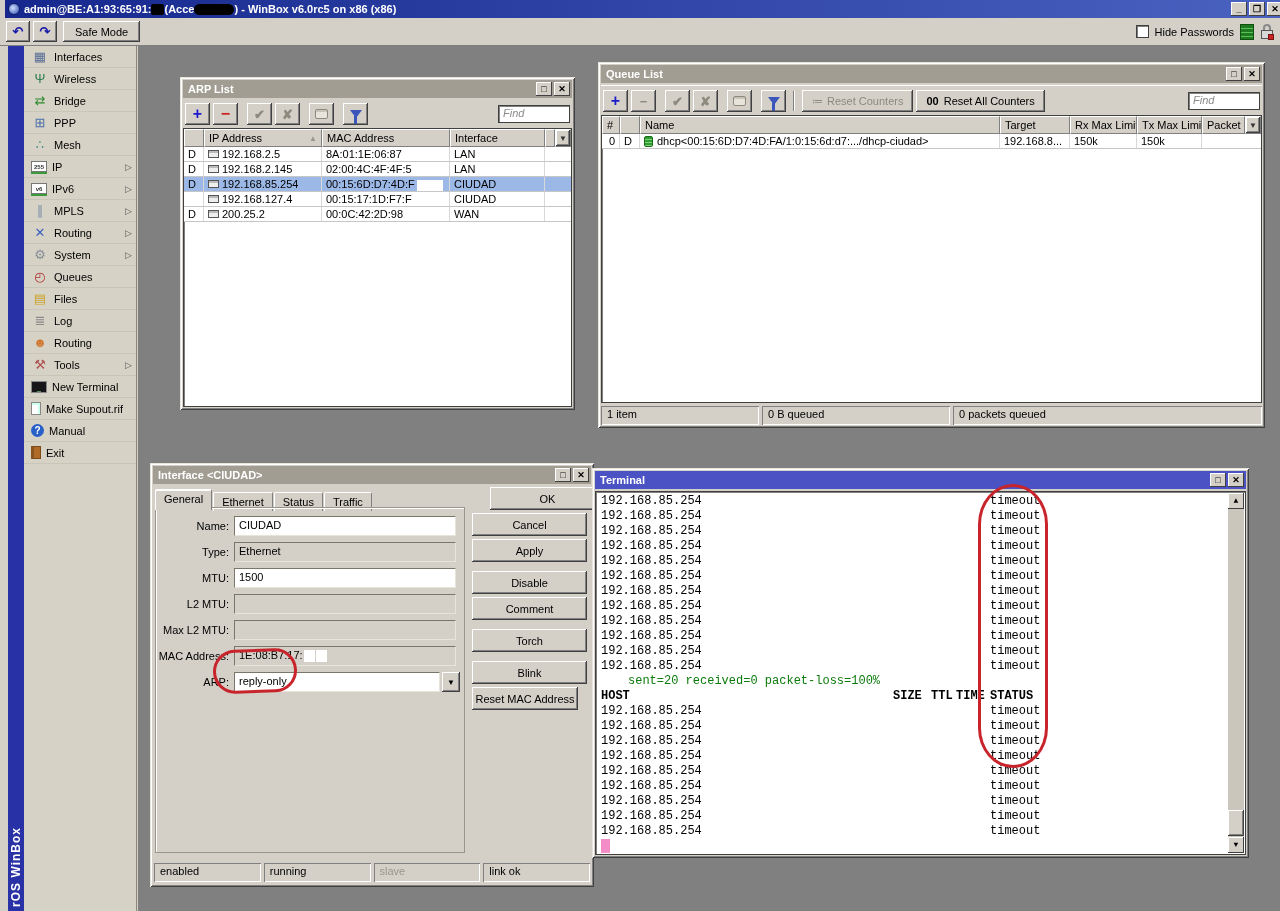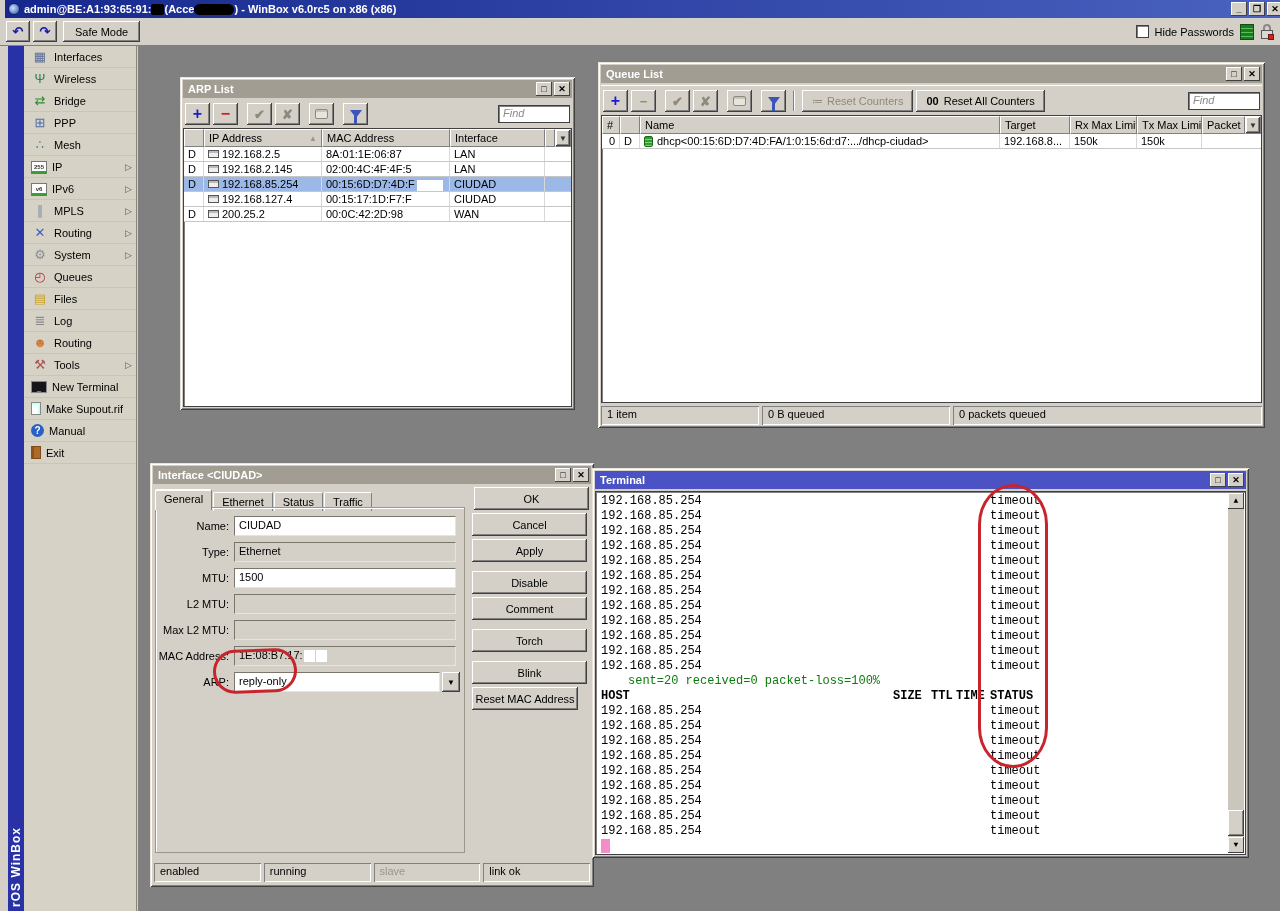--- a/index.html
+++ b/index.html
@@ -451,21 +451,21 @@
           <span class="finput field dis">1E:08:B7:17:<span class="wredact"></span><span class="wredact"></span></span>
         </div>
         <div class="frow" style="top: 164px; padding-right: 4px;">
           <span class="flabel">ARP:</span>
           <span class="finput field" style="margin-right: 0px;">reply-only</span>
           <span class="combo-btn raised">▼</span>
         </div>
       </div>
   </div>
   <div id="iface-buttons">
-      <div class="pbtn raised" style="position: absolute; left: 324px; width: 115px; top: 24px;">OK</div>
+      <div class="pbtn raised" style="position: absolute; left: 340px; width: 115px; top: 24px;">OK</div>
       <div class="pbtn raised" style="position: absolute; left: 322px; width: 115px; top: 50px;">Cancel</div>
       <div class="pbtn raised" style="position: absolute; left: 322px; width: 115px; top: 76px;">Apply</div>
       <div class="pbtn raised" style="position: absolute; left: 322px; width: 115px; top: 108px;">Disable</div>
       <div class="pbtn raised" style="position: absolute; left: 322px; width: 115px; top: 134px;">Comment</div>
       <div class="pbtn raised" style="position: absolute; left: 322px; width: 115px; top: 166px;">Torch</div>
       <div class="pbtn raised" style="position: absolute; left: 322px; width: 115px; top: 198px;">Blink</div>
       <div class="pbtn raised" style="position: absolute; left: 322px; width: 106px; top: 224px;">Reset MAC Address</div>
     </div>
   <div class="statusbar" style="position:absolute;left:4px;right:4px;bottom:5px" id="iface-status">
       <span class="statuscell" style="flex: 1 1 0%;">enabled</span>

